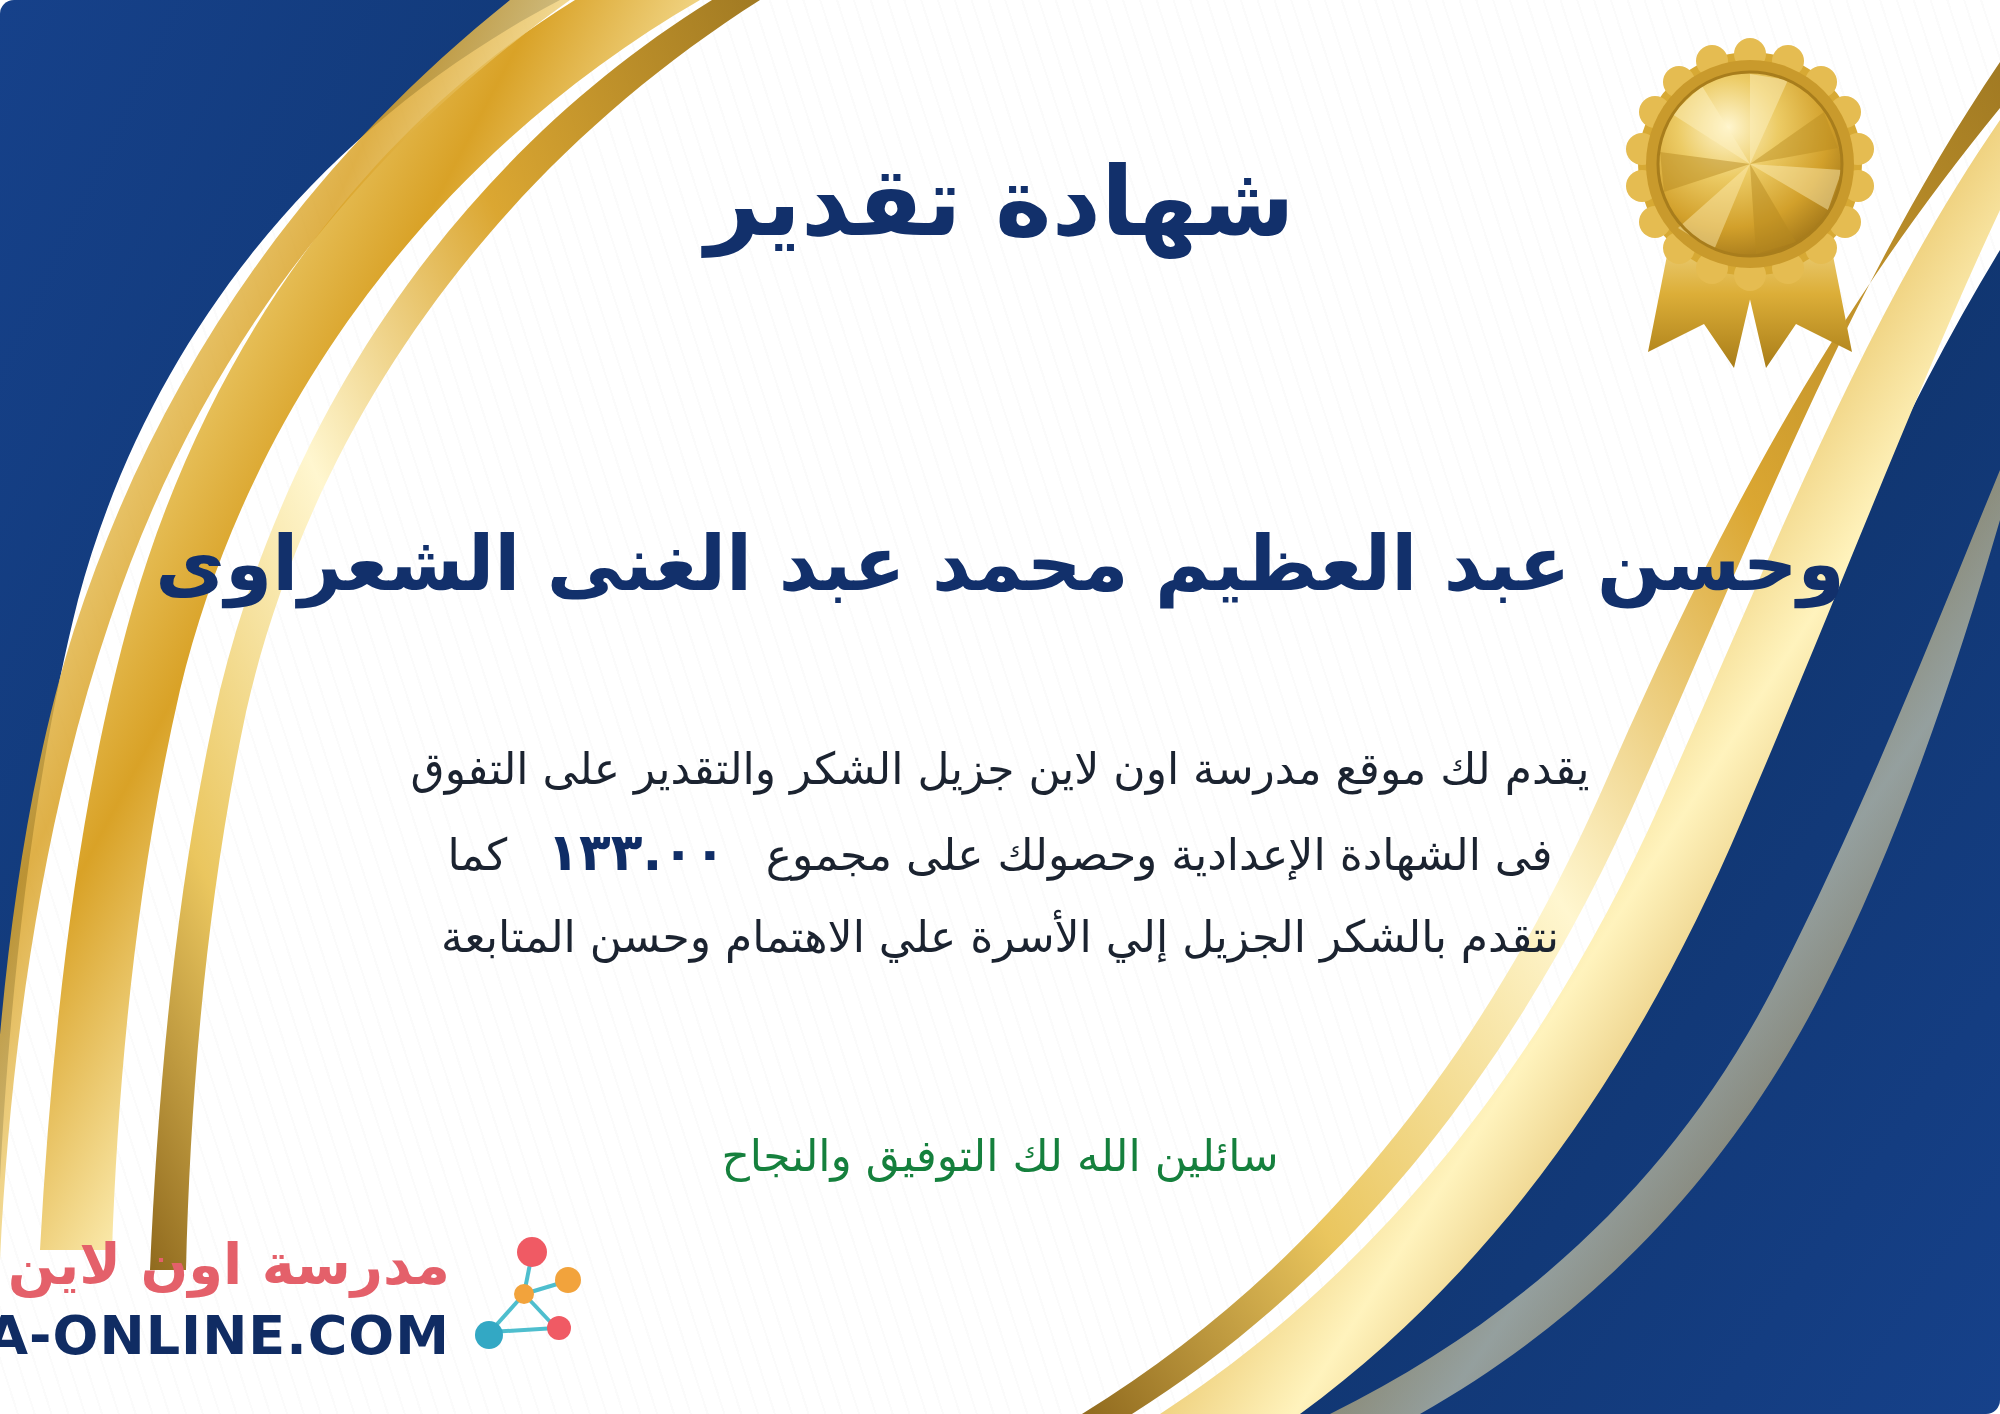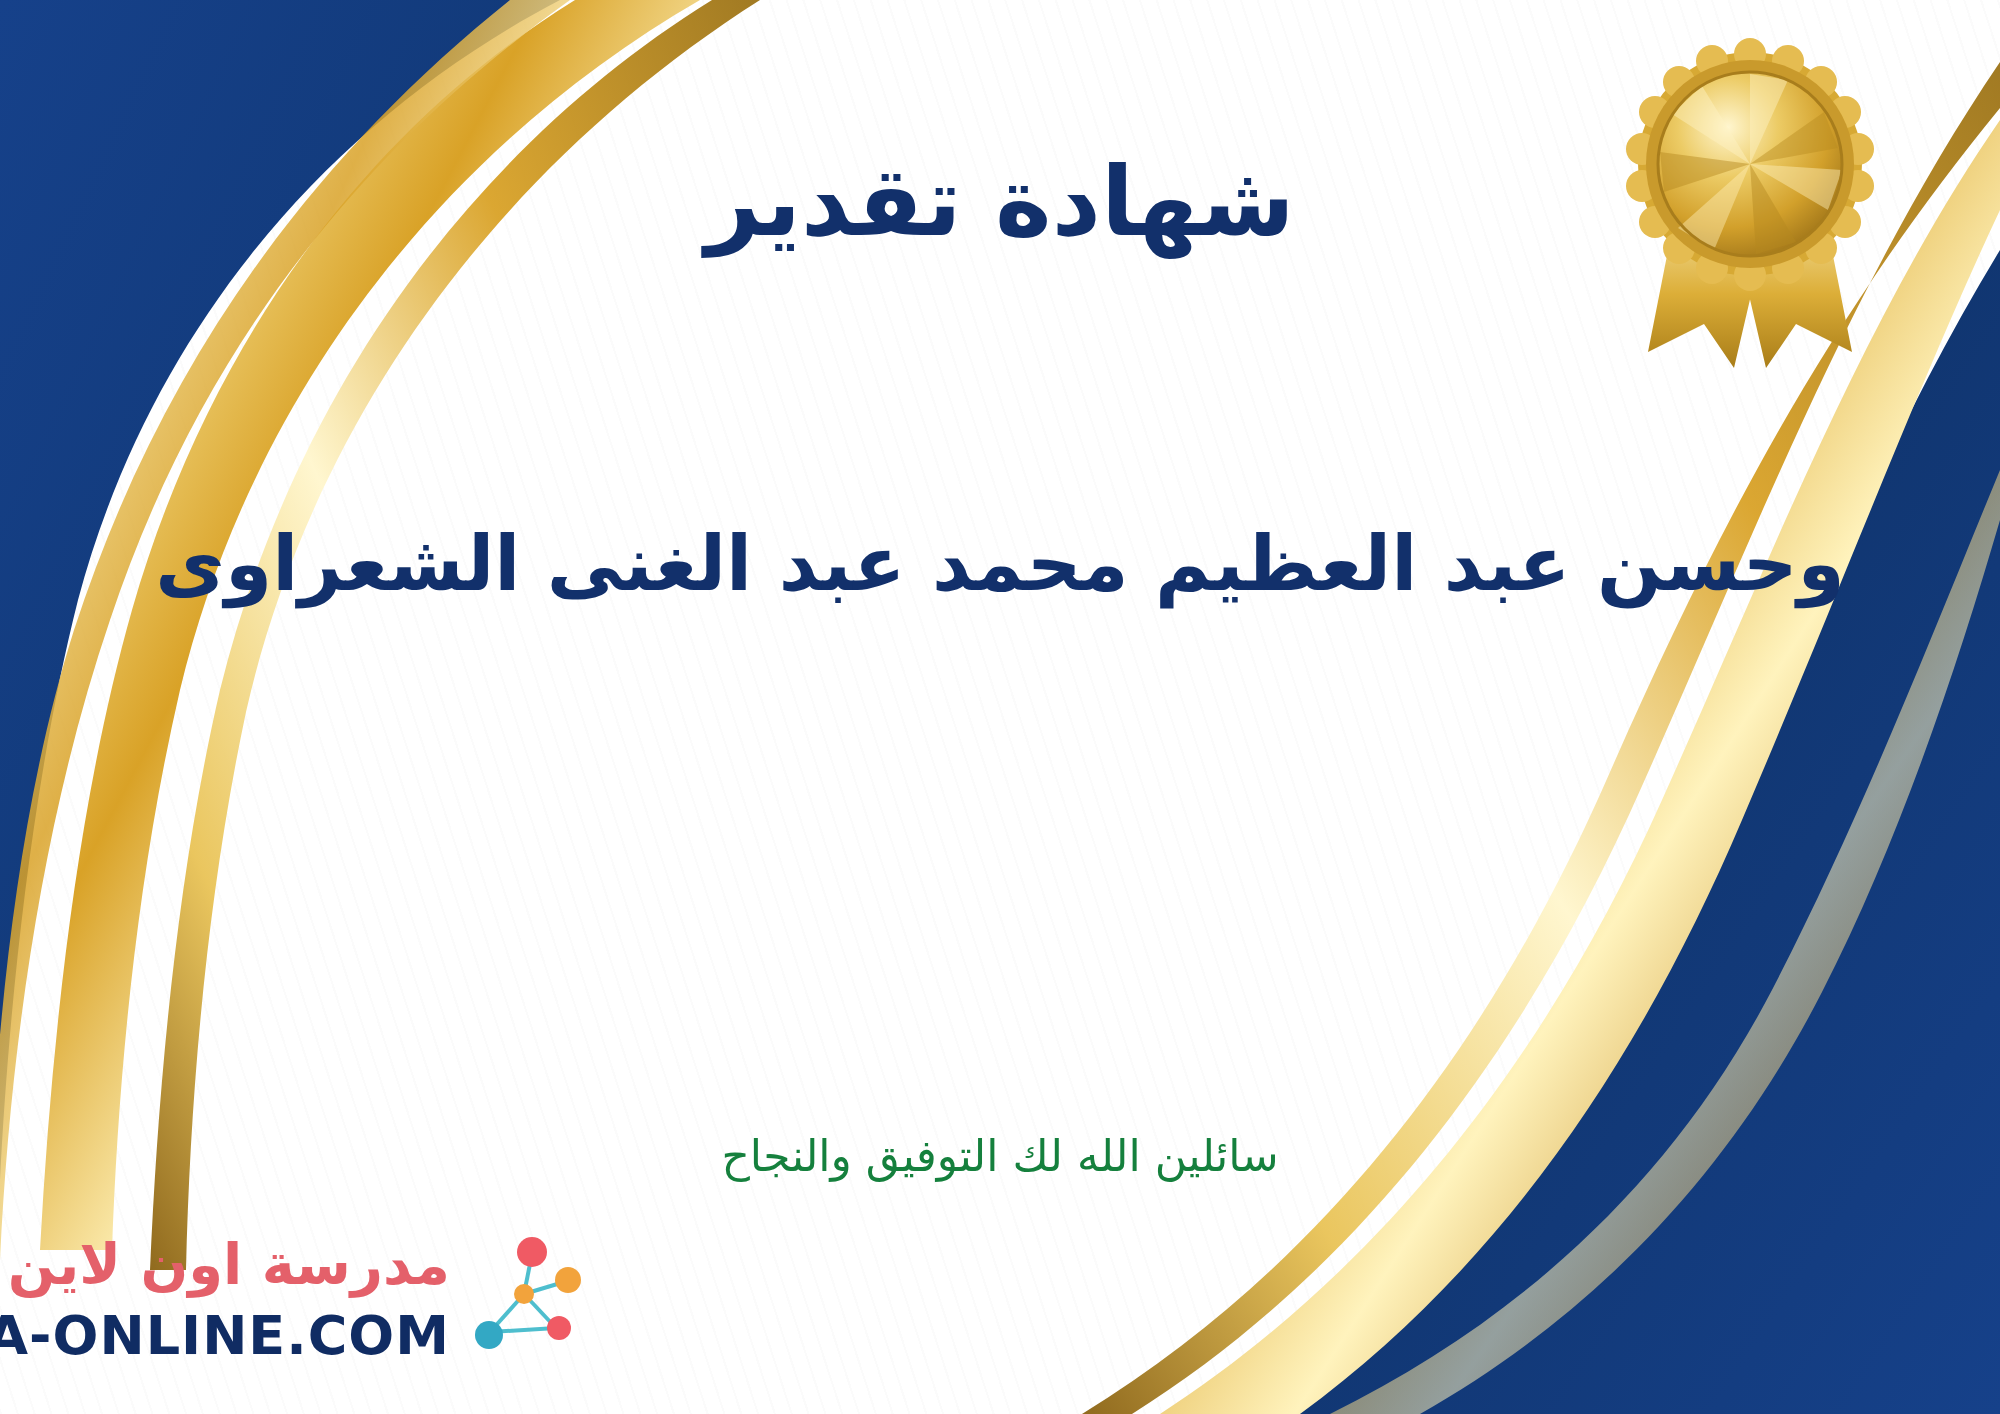--- a/index.html
+++ b/index.html
@@ -14,20 +14,21 @@
     overflow: hidden;
     font-family: "DejaVu Sans", "Liberation Sans", sans-serif;
   }
 
   .certificate {
     position: relative;
     width: 2000px;
     height: 1414px;
     background: #ffffff;
     overflow: hidden;
+    border-radius: 14px;
   }
 
   
   .paper-texture {
     position: absolute;
     inset: 0;
     background:
       repeating-linear-gradient(
         72deg,
         rgba(0,0,0,0.016) 0px,
@@ -265,20 +266,29 @@
       <circle cx="112" cy="112" r="92" fill="none" stroke="#a87d1c" stroke-width="3"></circle>
     </g>
   </svg>
 
   <div class="content">
 
     <div class="cert-title">شهادة تقدير</div>
 
     <div class="recipient-name">وحسن عبد العظيم محمد عبد الغنى الشعراوى</div>
 
+    <div class="body-text">
+      <span class="body-line">يقدم لك موقع مدرسة اون لاين جزيل الشكر  والتقدير على التفوق</span>
+      <span class="body-line">
+        <span>فى الشهادة الإعدادية وحصولك على مجموع</span>
+        <span class="score-value">١٣٣.٠٠</span>
+        <span>كما</span>
+      </span>
+      <span class="body-line">نتقدم  بالشكر الجزيل إلي الأسرة علي الاهتمام وحسن المتابعة</span>
+    </div>
 
     <div class="closing-text">سائلين الله لك التوفيق  والنجاح</div>
 
     <div class="brand">
       <div class="brand-ar">مدرسة اون لاين</div>
       <div class="brand-en">MADRSA-ONLINE.COM</div>
       <svg class="brand-mark" viewBox="0 0 140 130" xmlns="http://www.w3.org/2000/svg">
         <g stroke="#3bb8c9" stroke-width="4" fill="none" opacity="0.9">
           <line x1="30" y1="96" x2="64" y2="58"></line>
           <line x1="64" y1="58" x2="104" y2="46"></line>

